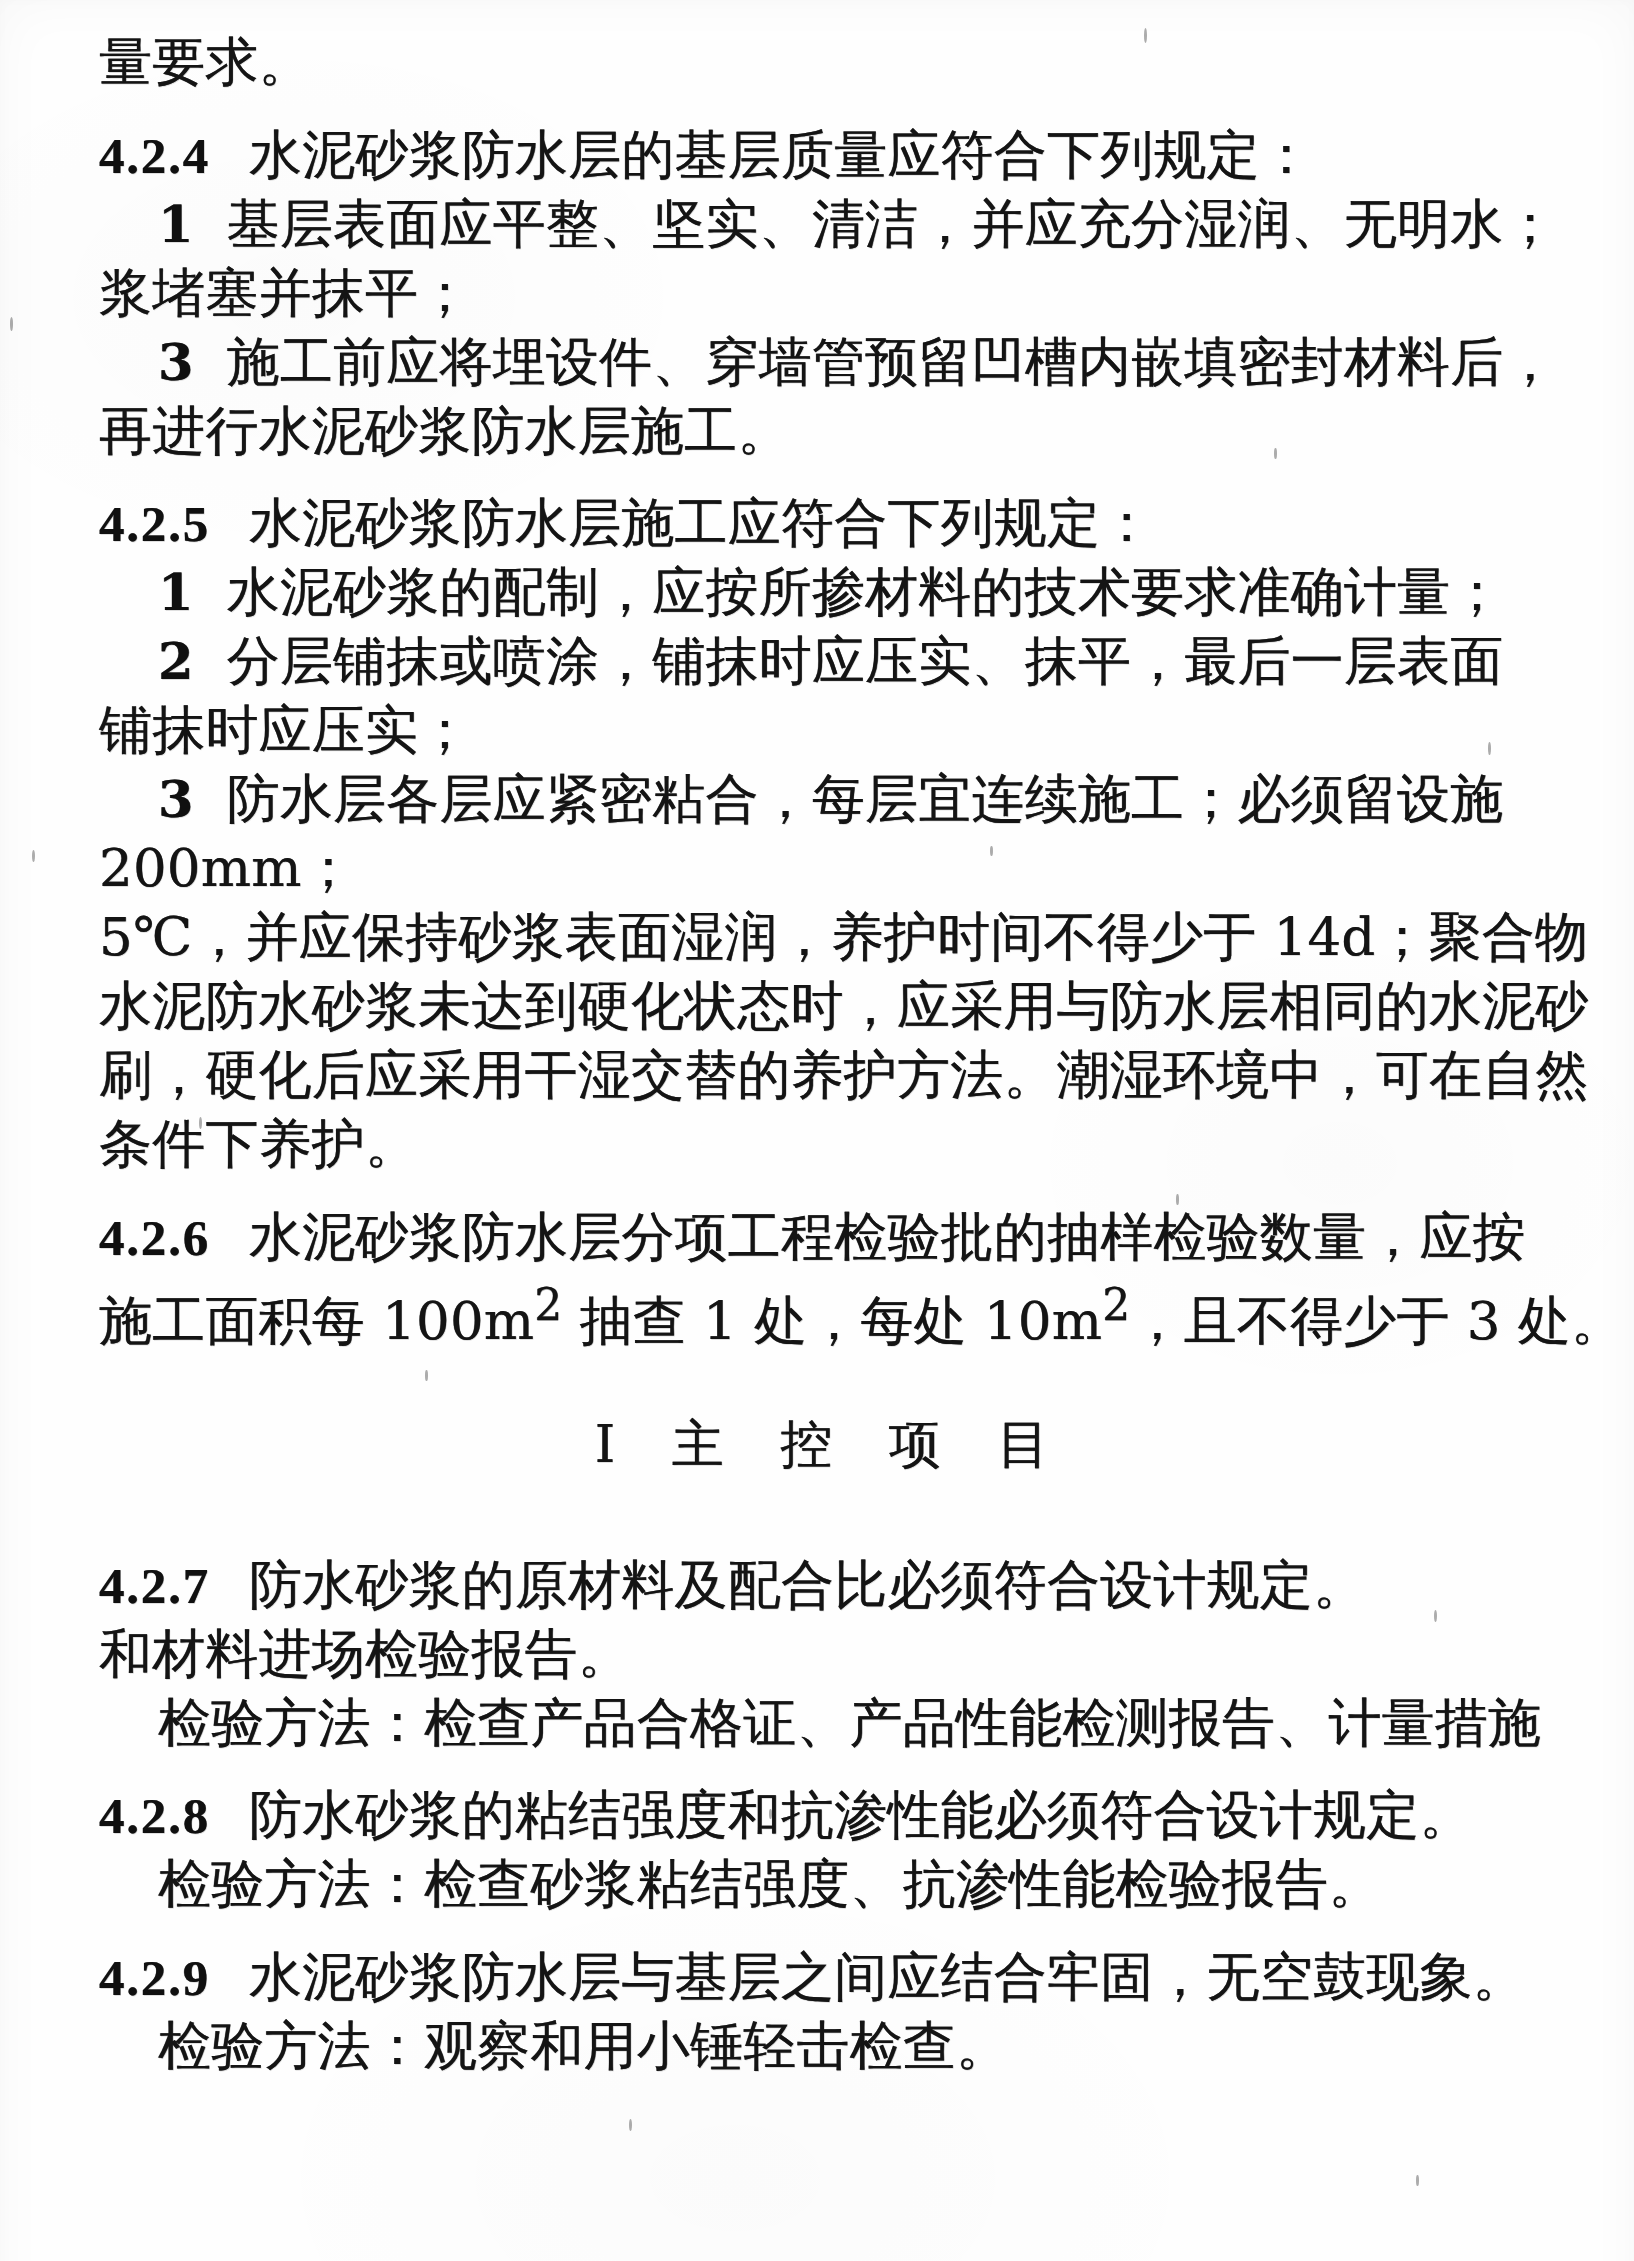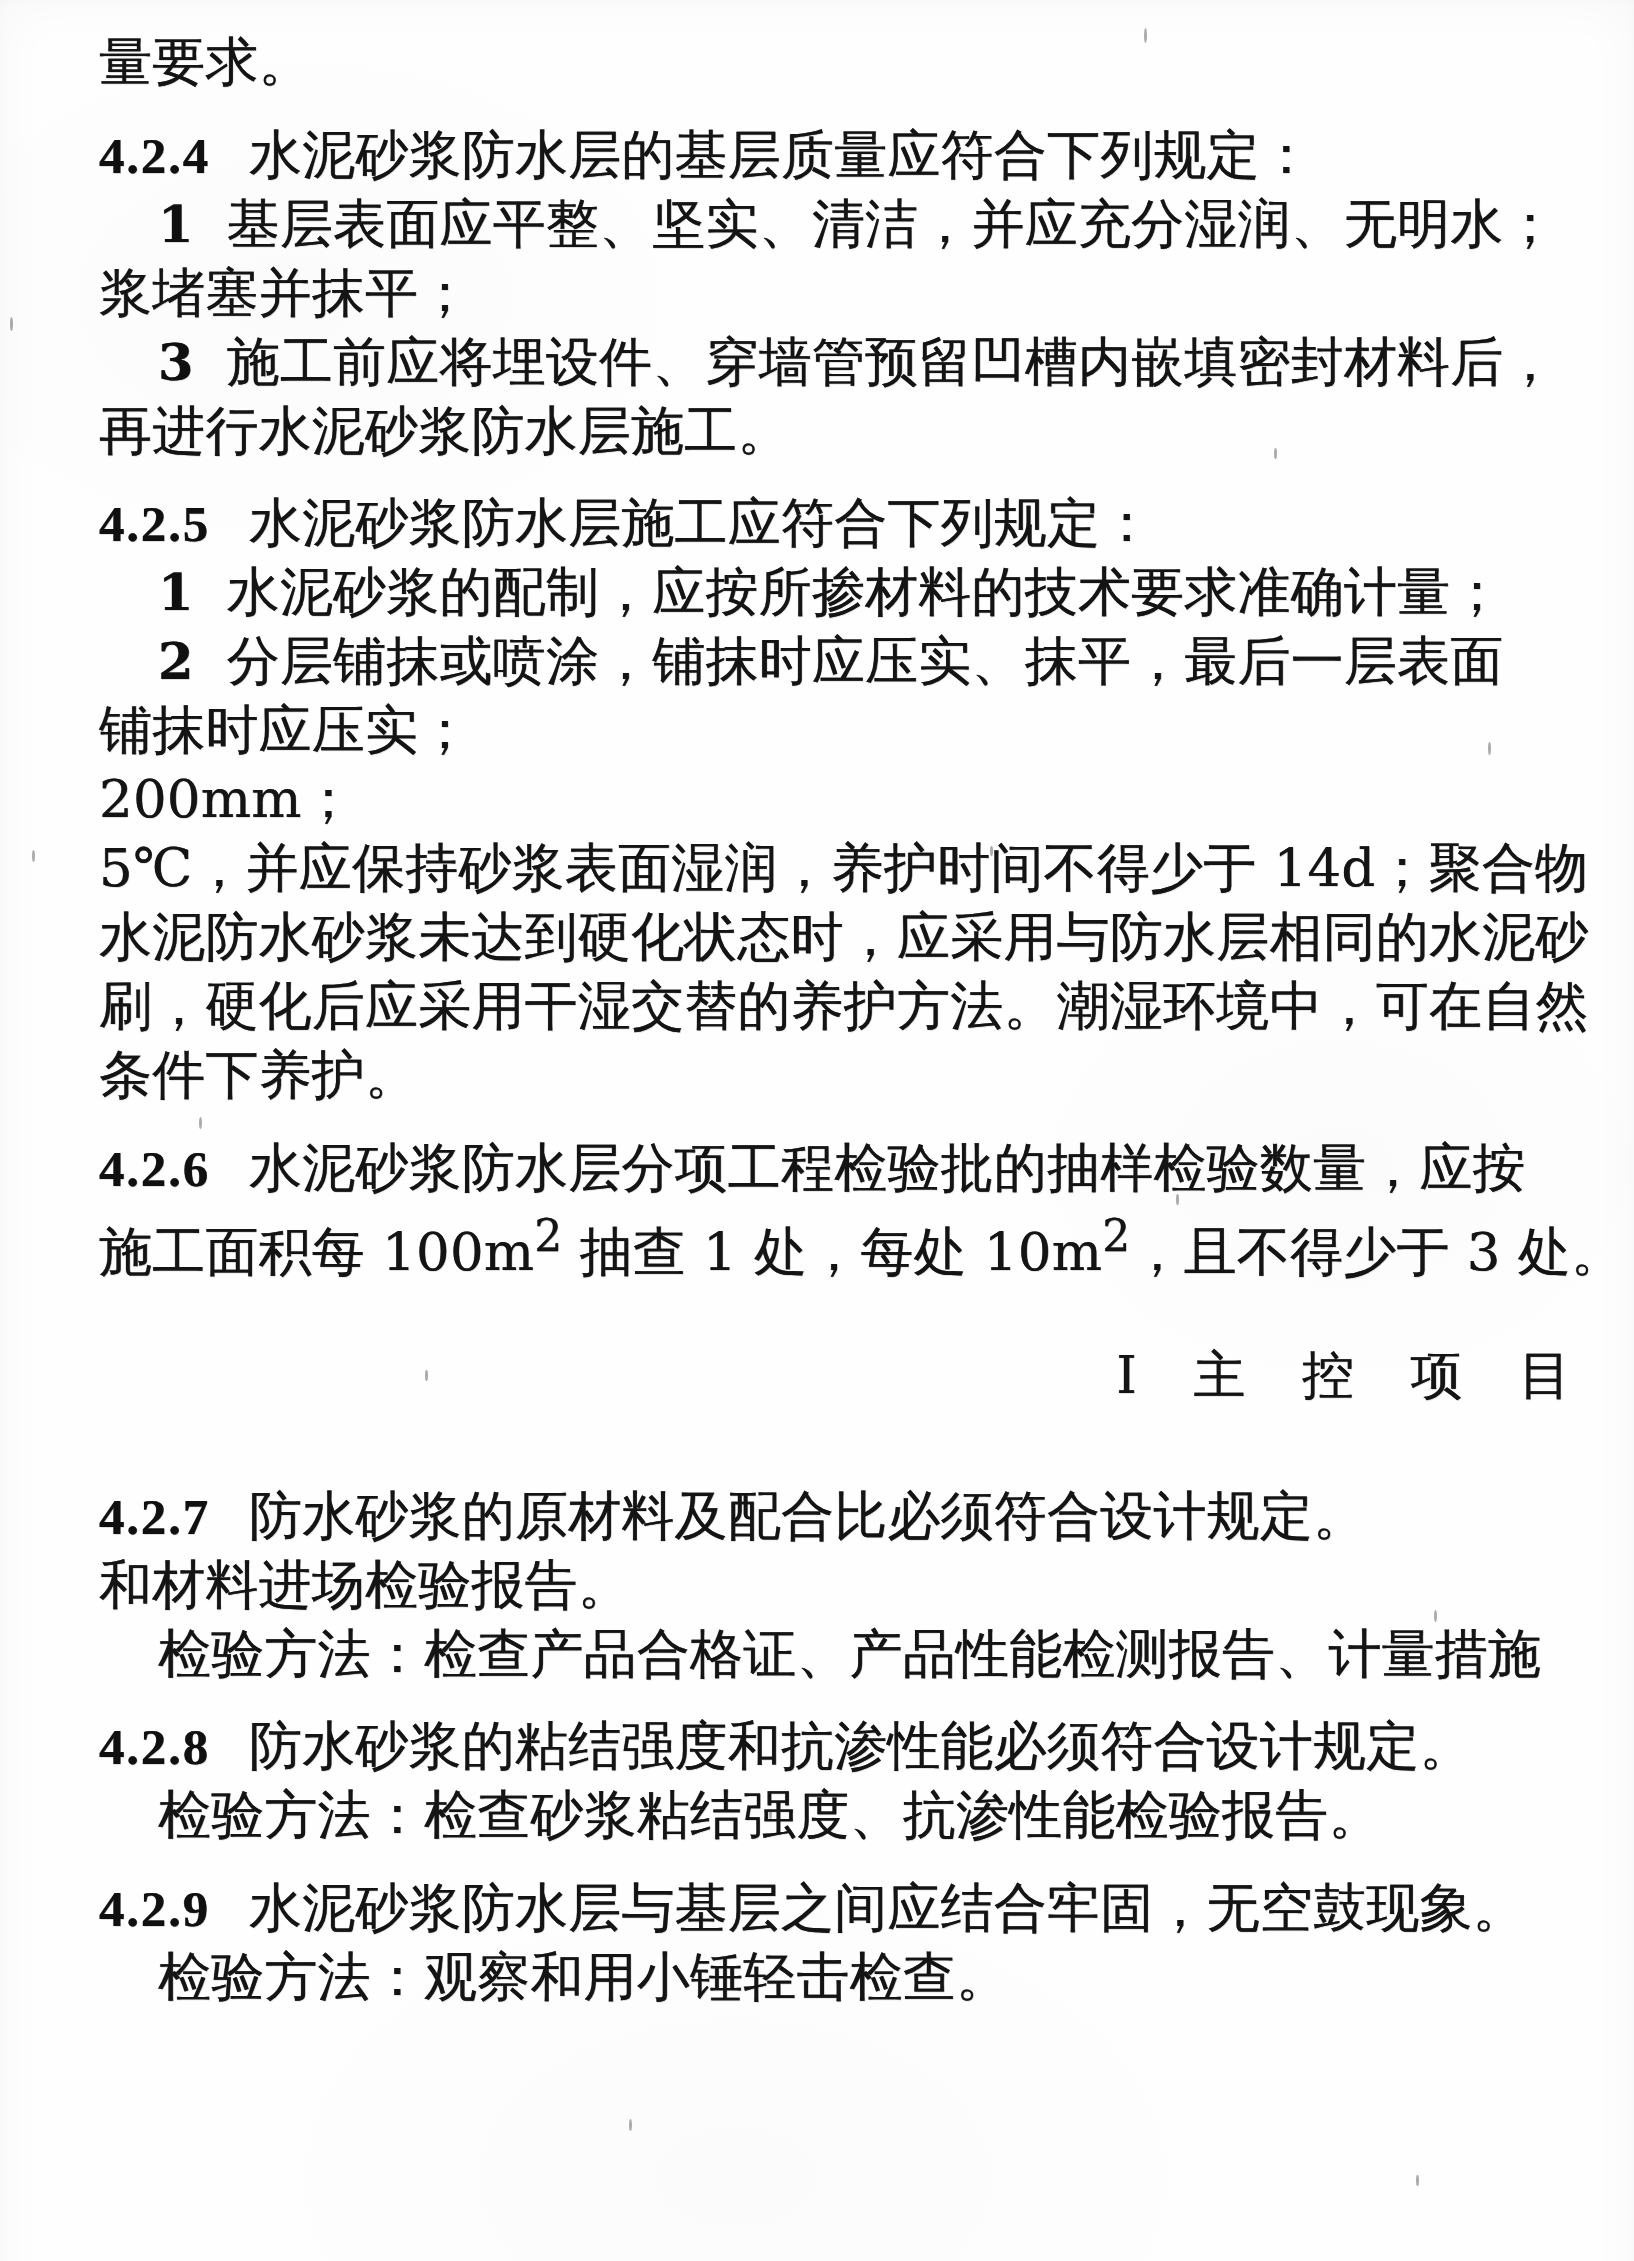--- a/index.html
+++ b/index.html
@@ -81,21 +81,21 @@
     font-family: "DejaVu Serif", "Liberation Serif", serif;
     font-weight: 700;
     font-size: 51px;
     color: #101010;
   }
 
   .cjk { font-family: "DejaVu Serif", "Liberation Serif", serif; }
 
   
   .heading {
-    text-align: right;
+    text-align: center;
     letter-spacing: 20px;
     padding-left: 20px;
     font-size: 52px;
   }
 
   .spacer-sm { height: 23.5px; }
   .spacer-md { height: 47px; }
 
   
   .speck {
@@ -116,20 +116,21 @@
       <div class="line ind-0"><span class="clause-num">4.2.4</span><span class="gap-clause"></span><span class="cjk">水泥砂浆防水层的基层质量应符合下列规定：</span></div>
       <div class="line ind-1"><span class="item-num">1</span><span class="gap-item"></span><span class="cjk">基层表面应平整、坚实、清洁，并应充分湿润、无明水；</span></div>
       <div class="line ind-0"><span class="cjk">浆堵塞并抹平；</span></div>
       <div class="line ind-1"><span class="item-num">3</span><span class="gap-item"></span><span class="cjk">施工前应将埋设件、穿墙管预留凹槽内嵌填密封材料后，</span></div>
       <div class="line ind-0"><span class="cjk">再进行水泥砂浆防水层施工。</span></div>
       <div class="spacer-sm"></div>
       <div class="line ind-0"><span class="clause-num">4.2.5</span><span class="gap-clause"></span><span class="cjk">水泥砂浆防水层施工应符合下列规定：</span></div>
       <div class="line ind-1"><span class="item-num">1</span><span class="gap-item"></span><span class="cjk">水泥砂浆的配制，应按所掺材料的技术要求准确计量；</span></div>
       <div class="line ind-1"><span class="item-num">2</span><span class="gap-item"></span><span class="cjk">分层铺抹或喷涂，铺抹时应压实、抹平，最后一层表面</span></div>
       <div class="line ind-0"><span class="cjk">铺抹时应压实；</span></div>
+      <div class="line ind-1"><span class="item-num">3</span><span class="gap-item"></span><span class="cjk">防水层各层应紧密粘合，每层宜连续施工；必须留设施</span></div>
       <div class="line ind-0"><span class="cjk">200mm；</span></div>
       <div class="line ind-0"><span class="cjk">5℃，并应保持砂浆表面湿润，养护时间不得少于 14d；聚合物</span></div>
       <div class="line ind-0"><span class="cjk">水泥防水砂浆未达到硬化状态时，应采用与防水层相同的水泥砂</span></div>
       <div class="line ind-0"><span class="cjk">刷，硬化后应采用干湿交替的养护方法。潮湿环境中，可在自然</span></div>
       <div class="line ind-0"><span class="cjk">条件下养护。</span></div>
       <div class="spacer-sm"></div>
       <div class="line ind-0"><span class="clause-num">4.2.6</span><span class="gap-clause"></span><span class="cjk">水泥砂浆防水层分项工程检验批的抽样检验数量，应按</span></div>
       <div class="line ind-0"><span class="cjk">施工面积每 100m<sup>2</sup> 抽查 1 处，每处 10m<sup>2</sup>，且不得少于 3 处。</span></div>
       <div class="spacer-sm"></div>
       <div class="spacer-md"></div>

